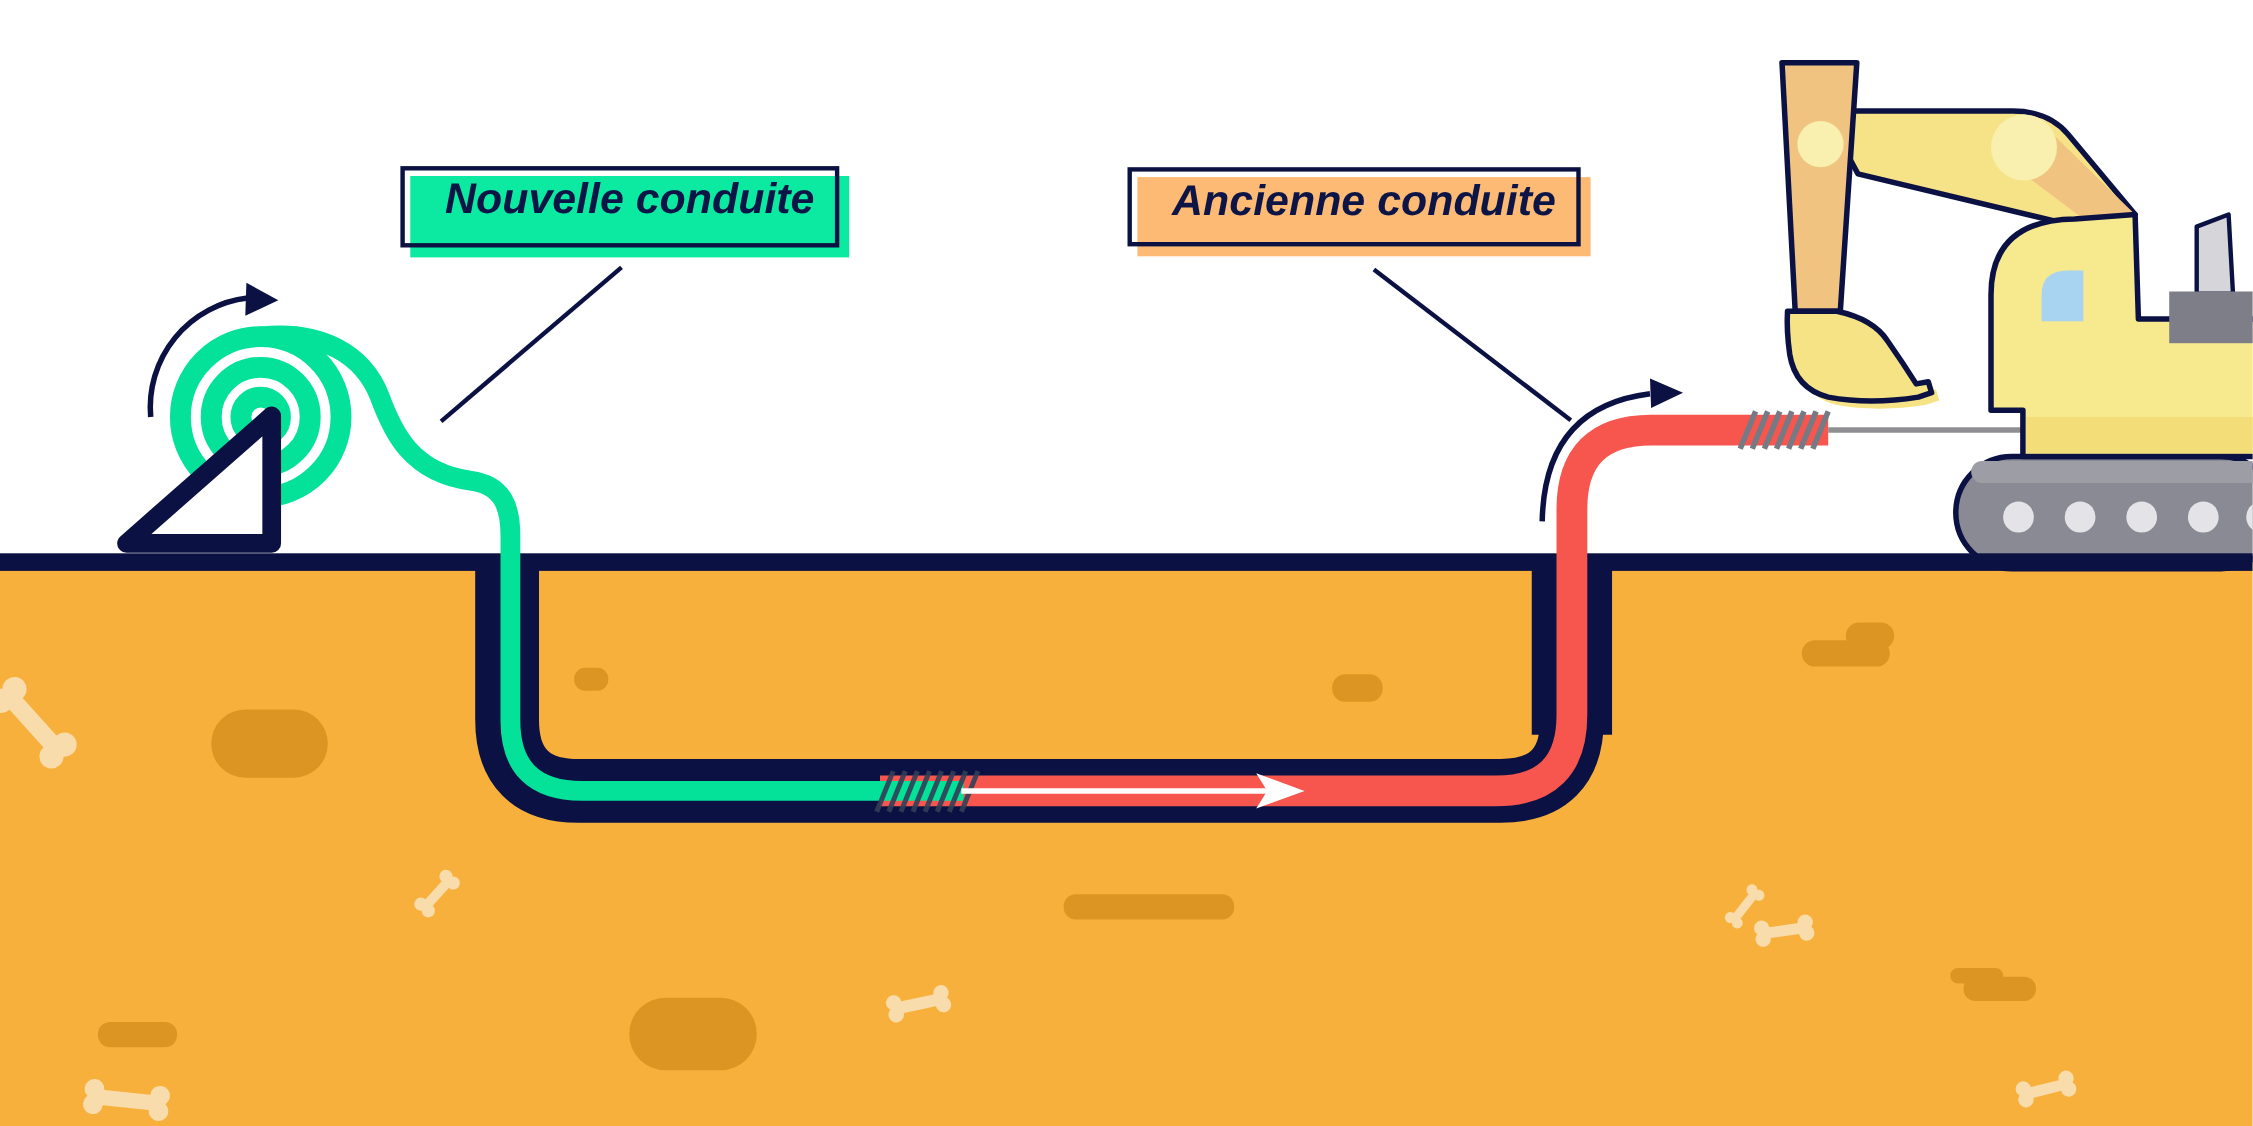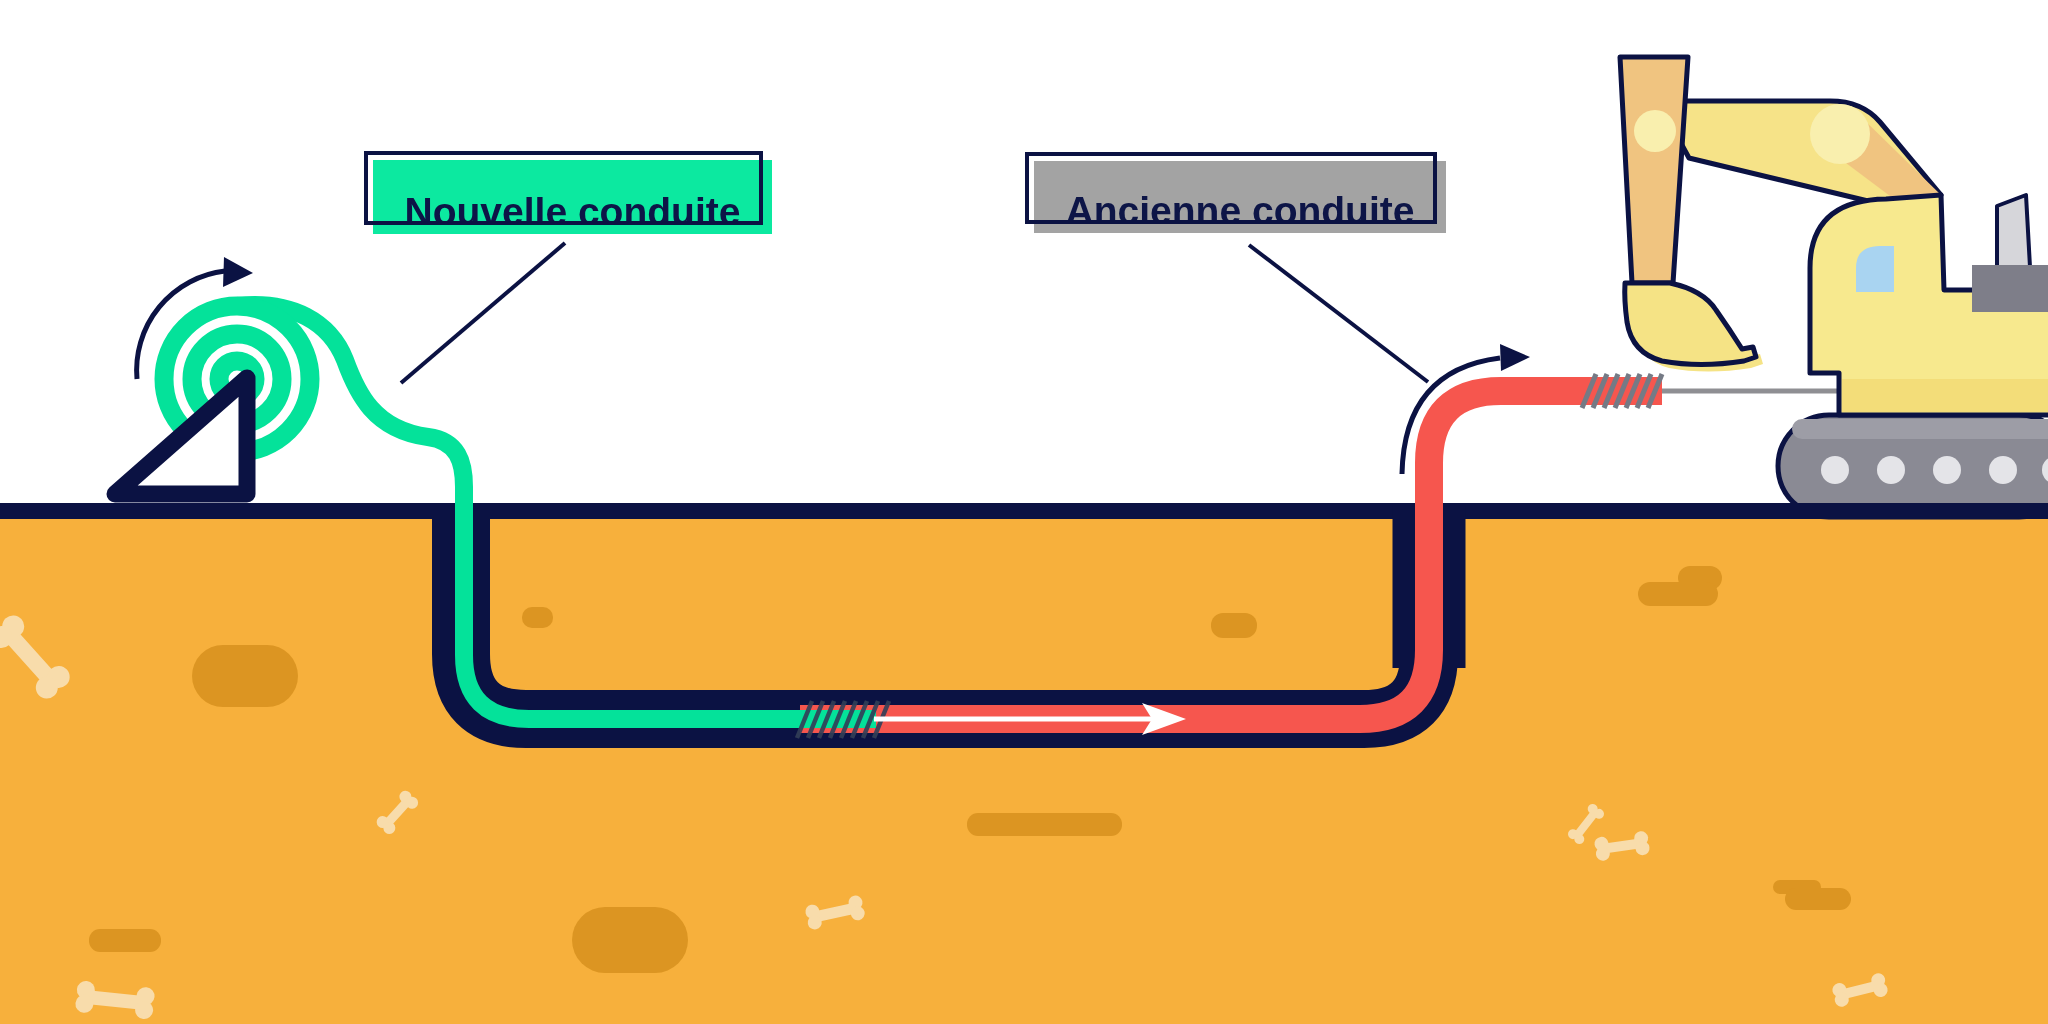--- a/index.html
+++ b/index.html
@@ -1,27 +1,27 @@
 <!DOCTYPE html>
 <html><head>
 <meta charset="utf-8">
 <style>
   html,body{margin:0;padding:0;background:#ffffff;}
   .scene{position:relative;width:2048px;height:1024px;overflow:hidden;background:#ffffff;
          font-family:"Liberation Sans", sans-serif;}
   .scene svg{position:absolute;left:0;top:0;}
   .callout{position:absolute;width:399px;height:74px;}
   .callout .fill{position:absolute;left:9px;top:9px;right:-9px;bottom:-9px;
-                 display:flex;align-items:flex-end;justify-content:center;}
+                 display:flex;align-items:flex-start;justify-content:center;font-style:italic;}
   .callout .outline{position:absolute;left:0;top:0;right:0;bottom:0;border:4px solid #0b1243;}
   .callout .txt{font-size:39px;font-weight:bold;color:#0d1547;letter-spacing:0px;white-space:nowrap;}
   #callout-new{left:364px;top:151px;width:399px;height:74px;}
   #callout-new .fill{background:#0ce9a0;}
   #callout-old{left:1025px;top:152px;width:412px;height:72px;}
-  #callout-old .fill{background:#a3a3a3;}
+  #callout-old .fill{background:#fdba74;}
 </style>
 </head>
 <body>
 
 <div class="scene">
 
 <svg width="2048" height="1024" viewBox="0 0 2048 1024">
 
   <rect x="0" y="511" width="2048" height="513" fill="#f7b03c"></rect>
 

